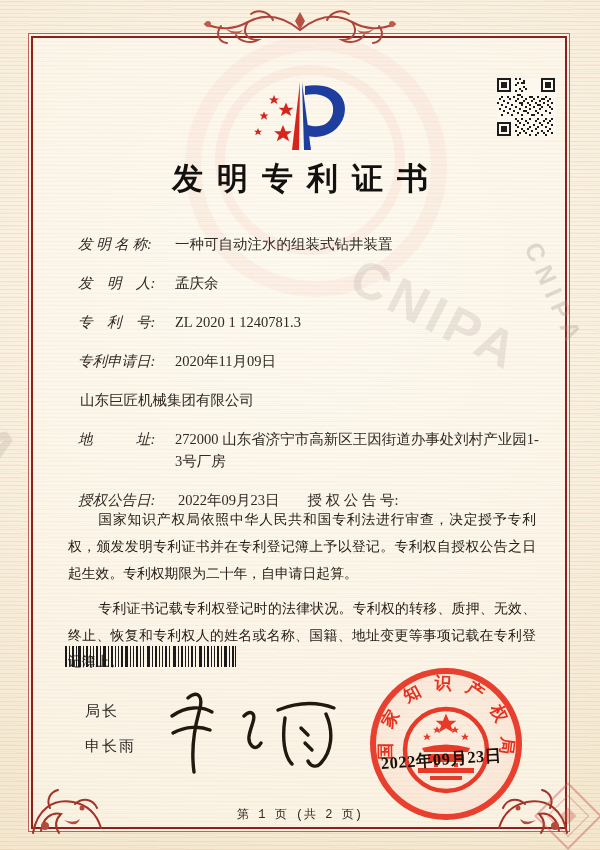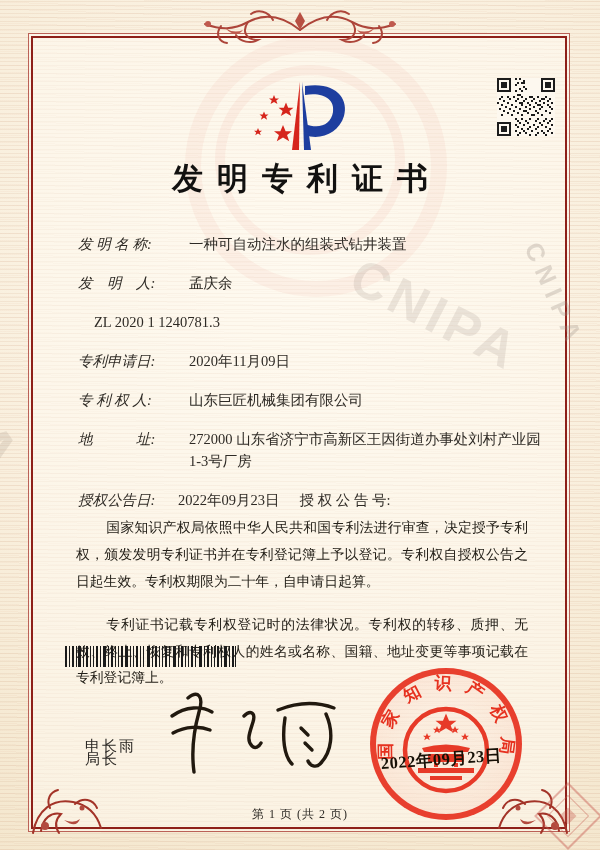--- a/index.html
+++ b/index.html
@@ -32,42 +32,42 @@
 
   .cert-no{position:absolute;left:74px;top:60px;font-size:13.5px;letter-spacing:1.5px;color:#2a2723;}
   .logo{position:absolute;left:250px;top:80px;}
   .qr{position:absolute;left:497px;top:78px;width:58px;height:58px;}
   .title{position:absolute;left:0;top:158px;width:100%;text-align:center;
     font-size:31px;font-weight:600;letter-spacing:14px;text-indent:14px;color:#121110;}
 
   .fields{position:absolute;left:78px;top:233px;width:465px;font-size:14.5px;color:#2e2a25;}
   .row{display:flex;margin-bottom:17px;line-height:22px;}
   .lbl{white-space:pre;display:inline-block;min-width:95px;font-style:italic;}
-  .val{margin-left:16px;flex:1;}
+  .val{margin-left:2px;flex:1;}
   .val2{margin-left:5px;}
-  .lbl2{white-space:pre;margin-left:20px;}
+  .lbl2{white-space:pre;margin-left:28px;}
 
   .body-text{position:absolute;left:60px;top:499px;width:484px;font-size:13.8px;
     line-height:1.95;text-align:justify;color:#242019;}
-  .body-text p{margin:16px;text-indent:2.2em;}
+  .body-text p{margin:8px;text-indent:2.2em;}
 
   .barcode{position:absolute;left:65px;top:646px;}
 
-  .sig-title{position:absolute;left:85px;top:702px;font-size:15px;letter-spacing:2px;color:#2b2824;margin-top:48px;}
+  .sig-title{position:absolute;left:85px;top:702px;font-size:15px;letter-spacing:2px;color:#2b2824;}
   .sig-name{position:absolute;left:85px;top:737px;font-size:15px;letter-spacing:2px;color:#2b2824;}
   .sig-hand{position:absolute;left:158px;top:686px;}
 
   .seal{position:absolute;left:370px;top:668px;width:152px;height:152px;border-radius:50%;
     border:6px solid rgba(230,49,31,0.92);box-sizing:border-box;
     background:radial-gradient(circle,rgba(255,90,60,0.04) 40%,rgba(255,80,50,0.10) 100%);}
   .seal svg{position:absolute;left:-6px;top:-6px;}
   .seal-date{position:absolute;left:381px;top:753px;width:184px;font-size:16.5px;font-weight:bold;
     color:#171107;letter-spacing:0.5px;transform:rotate(-4deg);transform-origin:left center;white-space:nowrap;}
 
-  .footer{position:absolute;left:0;top:806px;width:100%;text-align:center;font-size:12px;letter-spacing:1px;color:#2e2b26;}
+  .footer{position:absolute;left:0;top:806px;width:100%;text-align:center;font-size:12px;letter-spacing:1px;color:#2e2b26;font-family:Liberation Mono, monospace;}
 
   .orn-top{position:absolute;left:50%;top:6px;transform:translateX(-50%);}
   .orn-bl{position:absolute;left:30px;top:780px;}
   .orn-br{position:absolute;right:30px;top:780px;transform:scaleX(-1);}
   .lace{position:absolute;right:8px;bottom:10px;width:44px;height:44px;transform:rotate(45deg);
     border:2px solid rgba(198,90,80,0.55);opacity:.8;}
   .lace::before{content:"";position:absolute;left:7px;top:7px;right:7px;bottom:7px;border:1.5px solid rgba(198,90,80,0.5);}
   .lace::after{content:"";position:absolute;left:16px;top:16px;right:16px;bottom:16px;background:rgba(198,90,80,0.45);}
 </style>
 </head>
@@ -171,28 +171,28 @@
   <div class="fields">
     <div class="row">
       <span class="lbl">发 明 名 称:</span>
       <span class="val">一种可自动注水的组装式钻井装置</span>
     </div>
     <div class="row">
       <span class="lbl">发　明　人:</span>
       <span class="val">孟庆余</span>
     </div>
     <div class="row">
+      <span class="lbl">专　利　号:</span>
       <span class="val">ZL 2020 1 1240781.3</span>
     </div>
     <div class="row">
       <span class="lbl">专利申请日:</span>
       <span class="val">2020年11月09日</span>
     </div>
     <div class="row">
-      <span class="lbl">专 利 权 人:</span>
       <span class="val">山东巨匠机械集团有限公司</span>
     </div>
     <div class="row">
       <span class="lbl">地　　　址:</span>
       <span class="val">272000 山东省济宁市高新区王因街道办事处刘村产业园1-3号厂房</span>
     </div>
     <div class="row">
       <span class="lbl">授权公告日:</span>
       <span class="val2">2022年09月23日</span>
       <span class="lbl2">授 权 公 告 号:</span>

